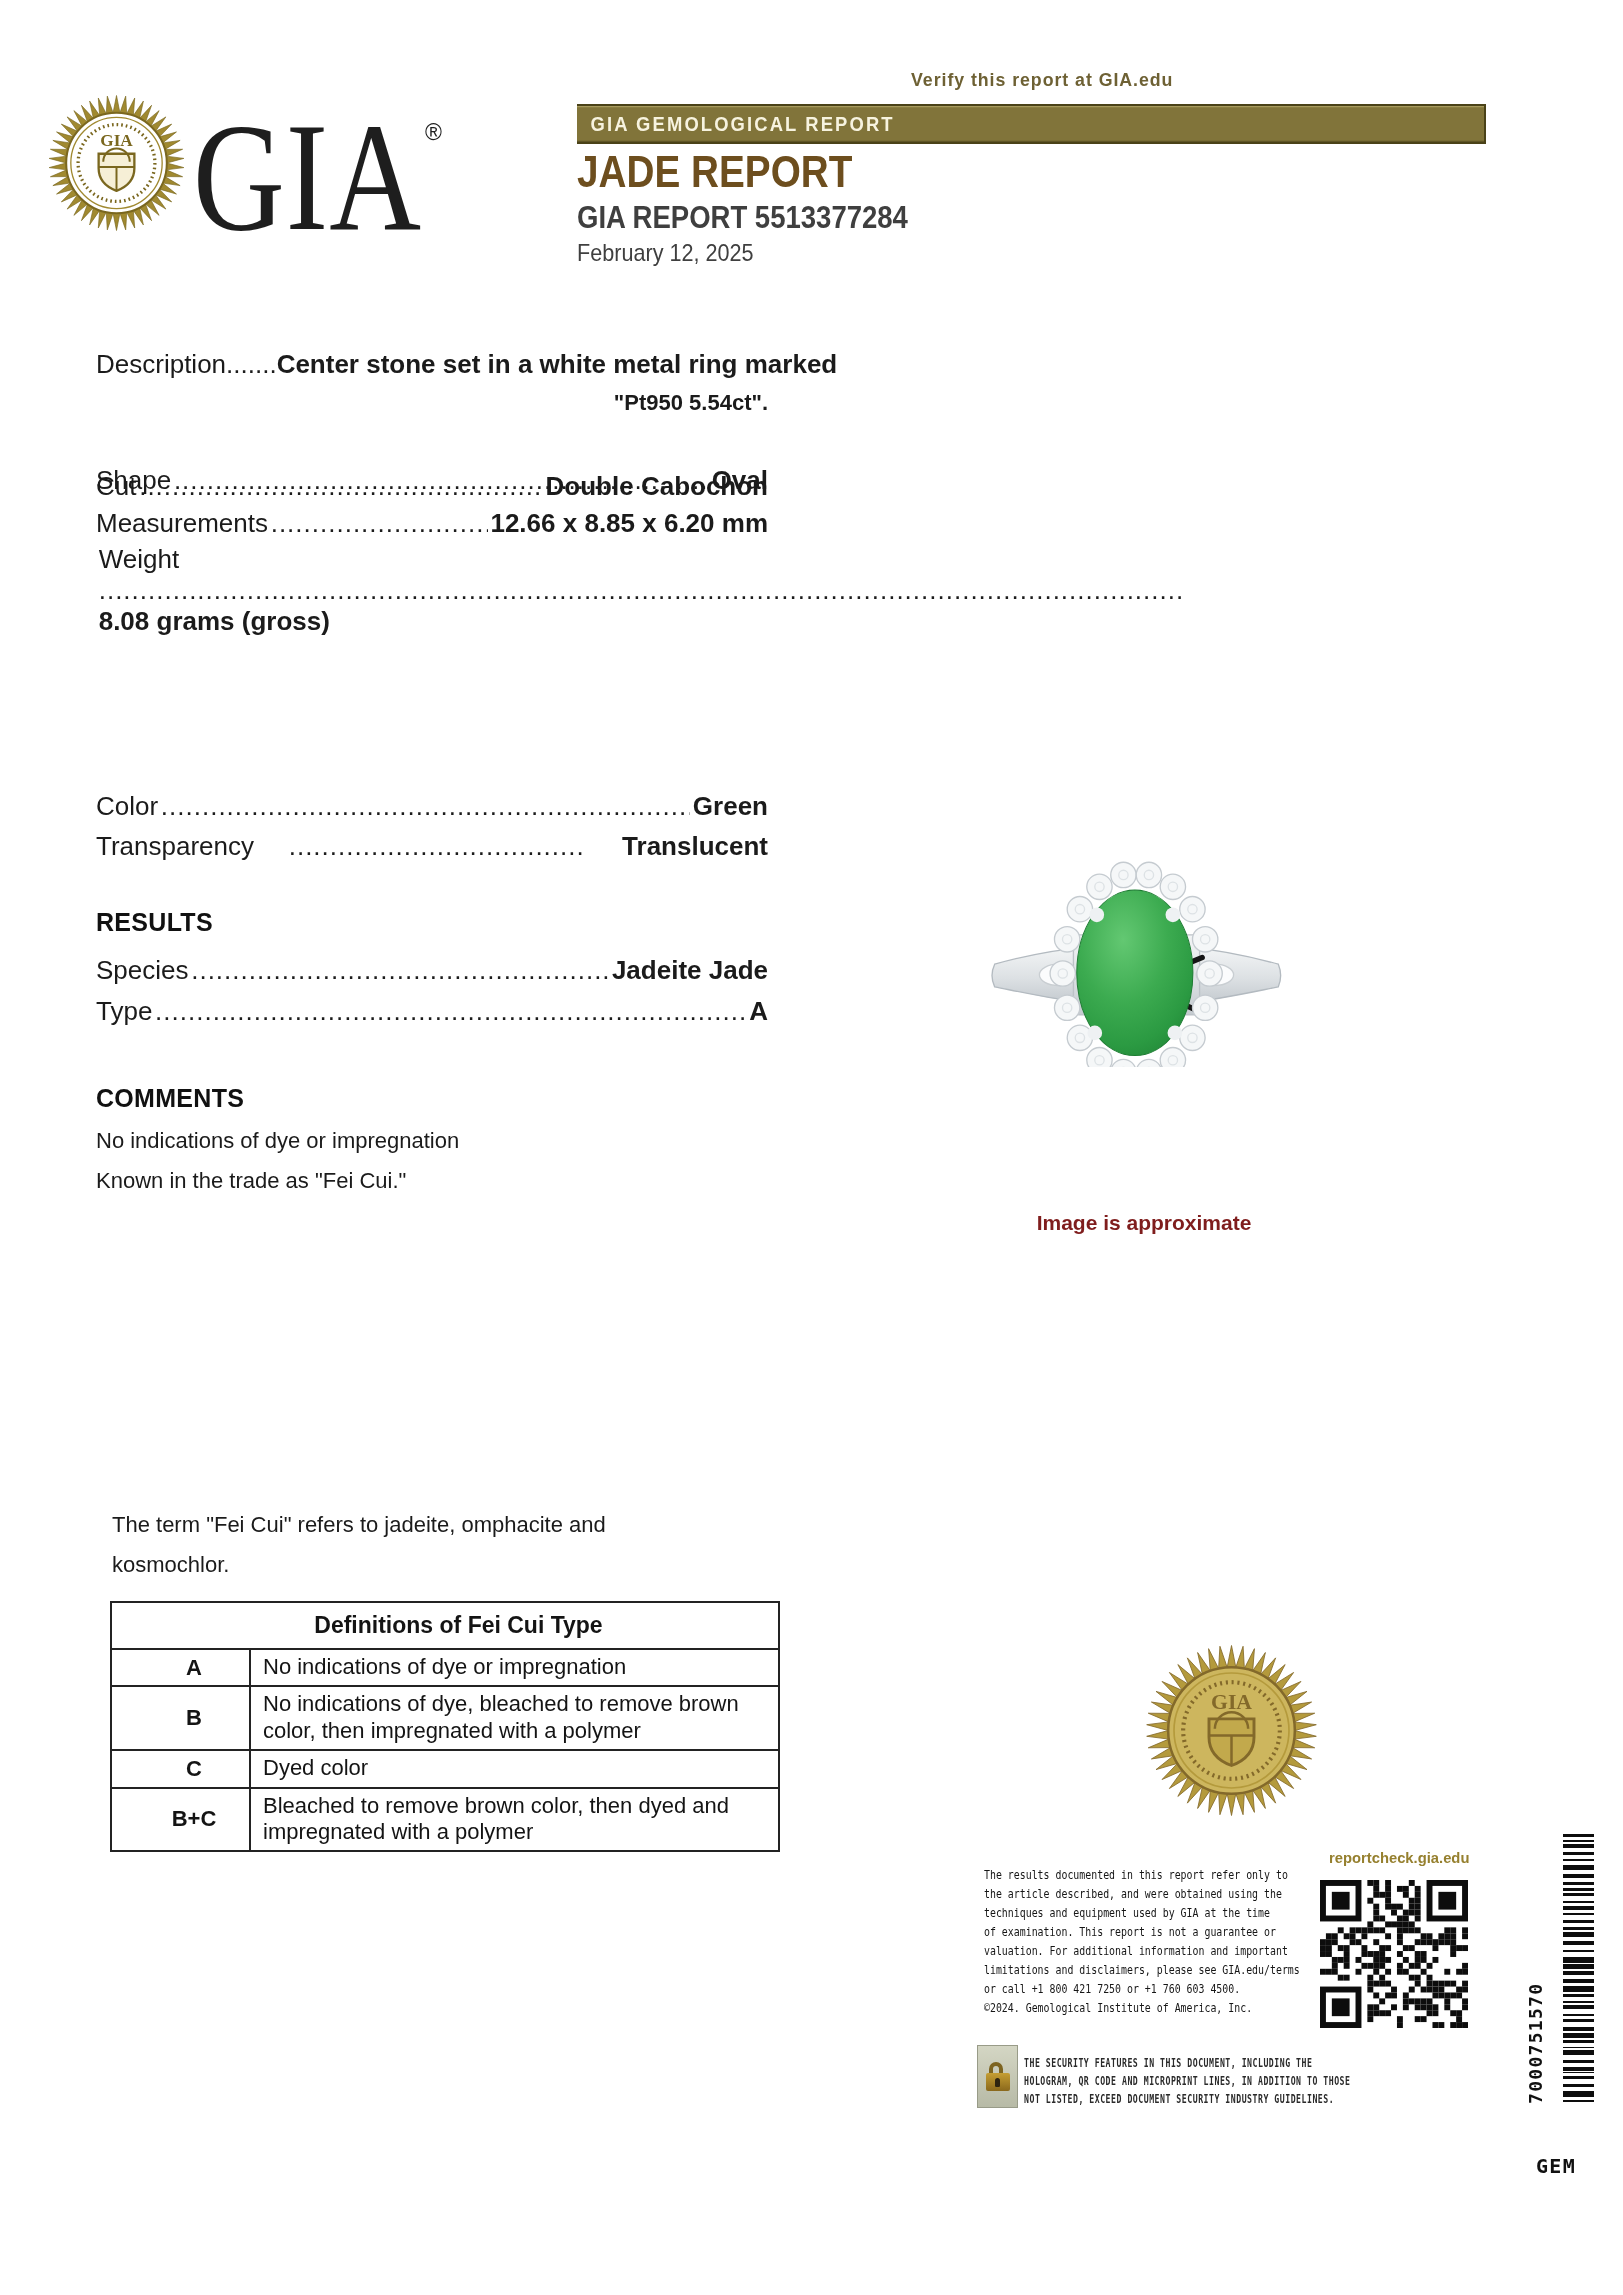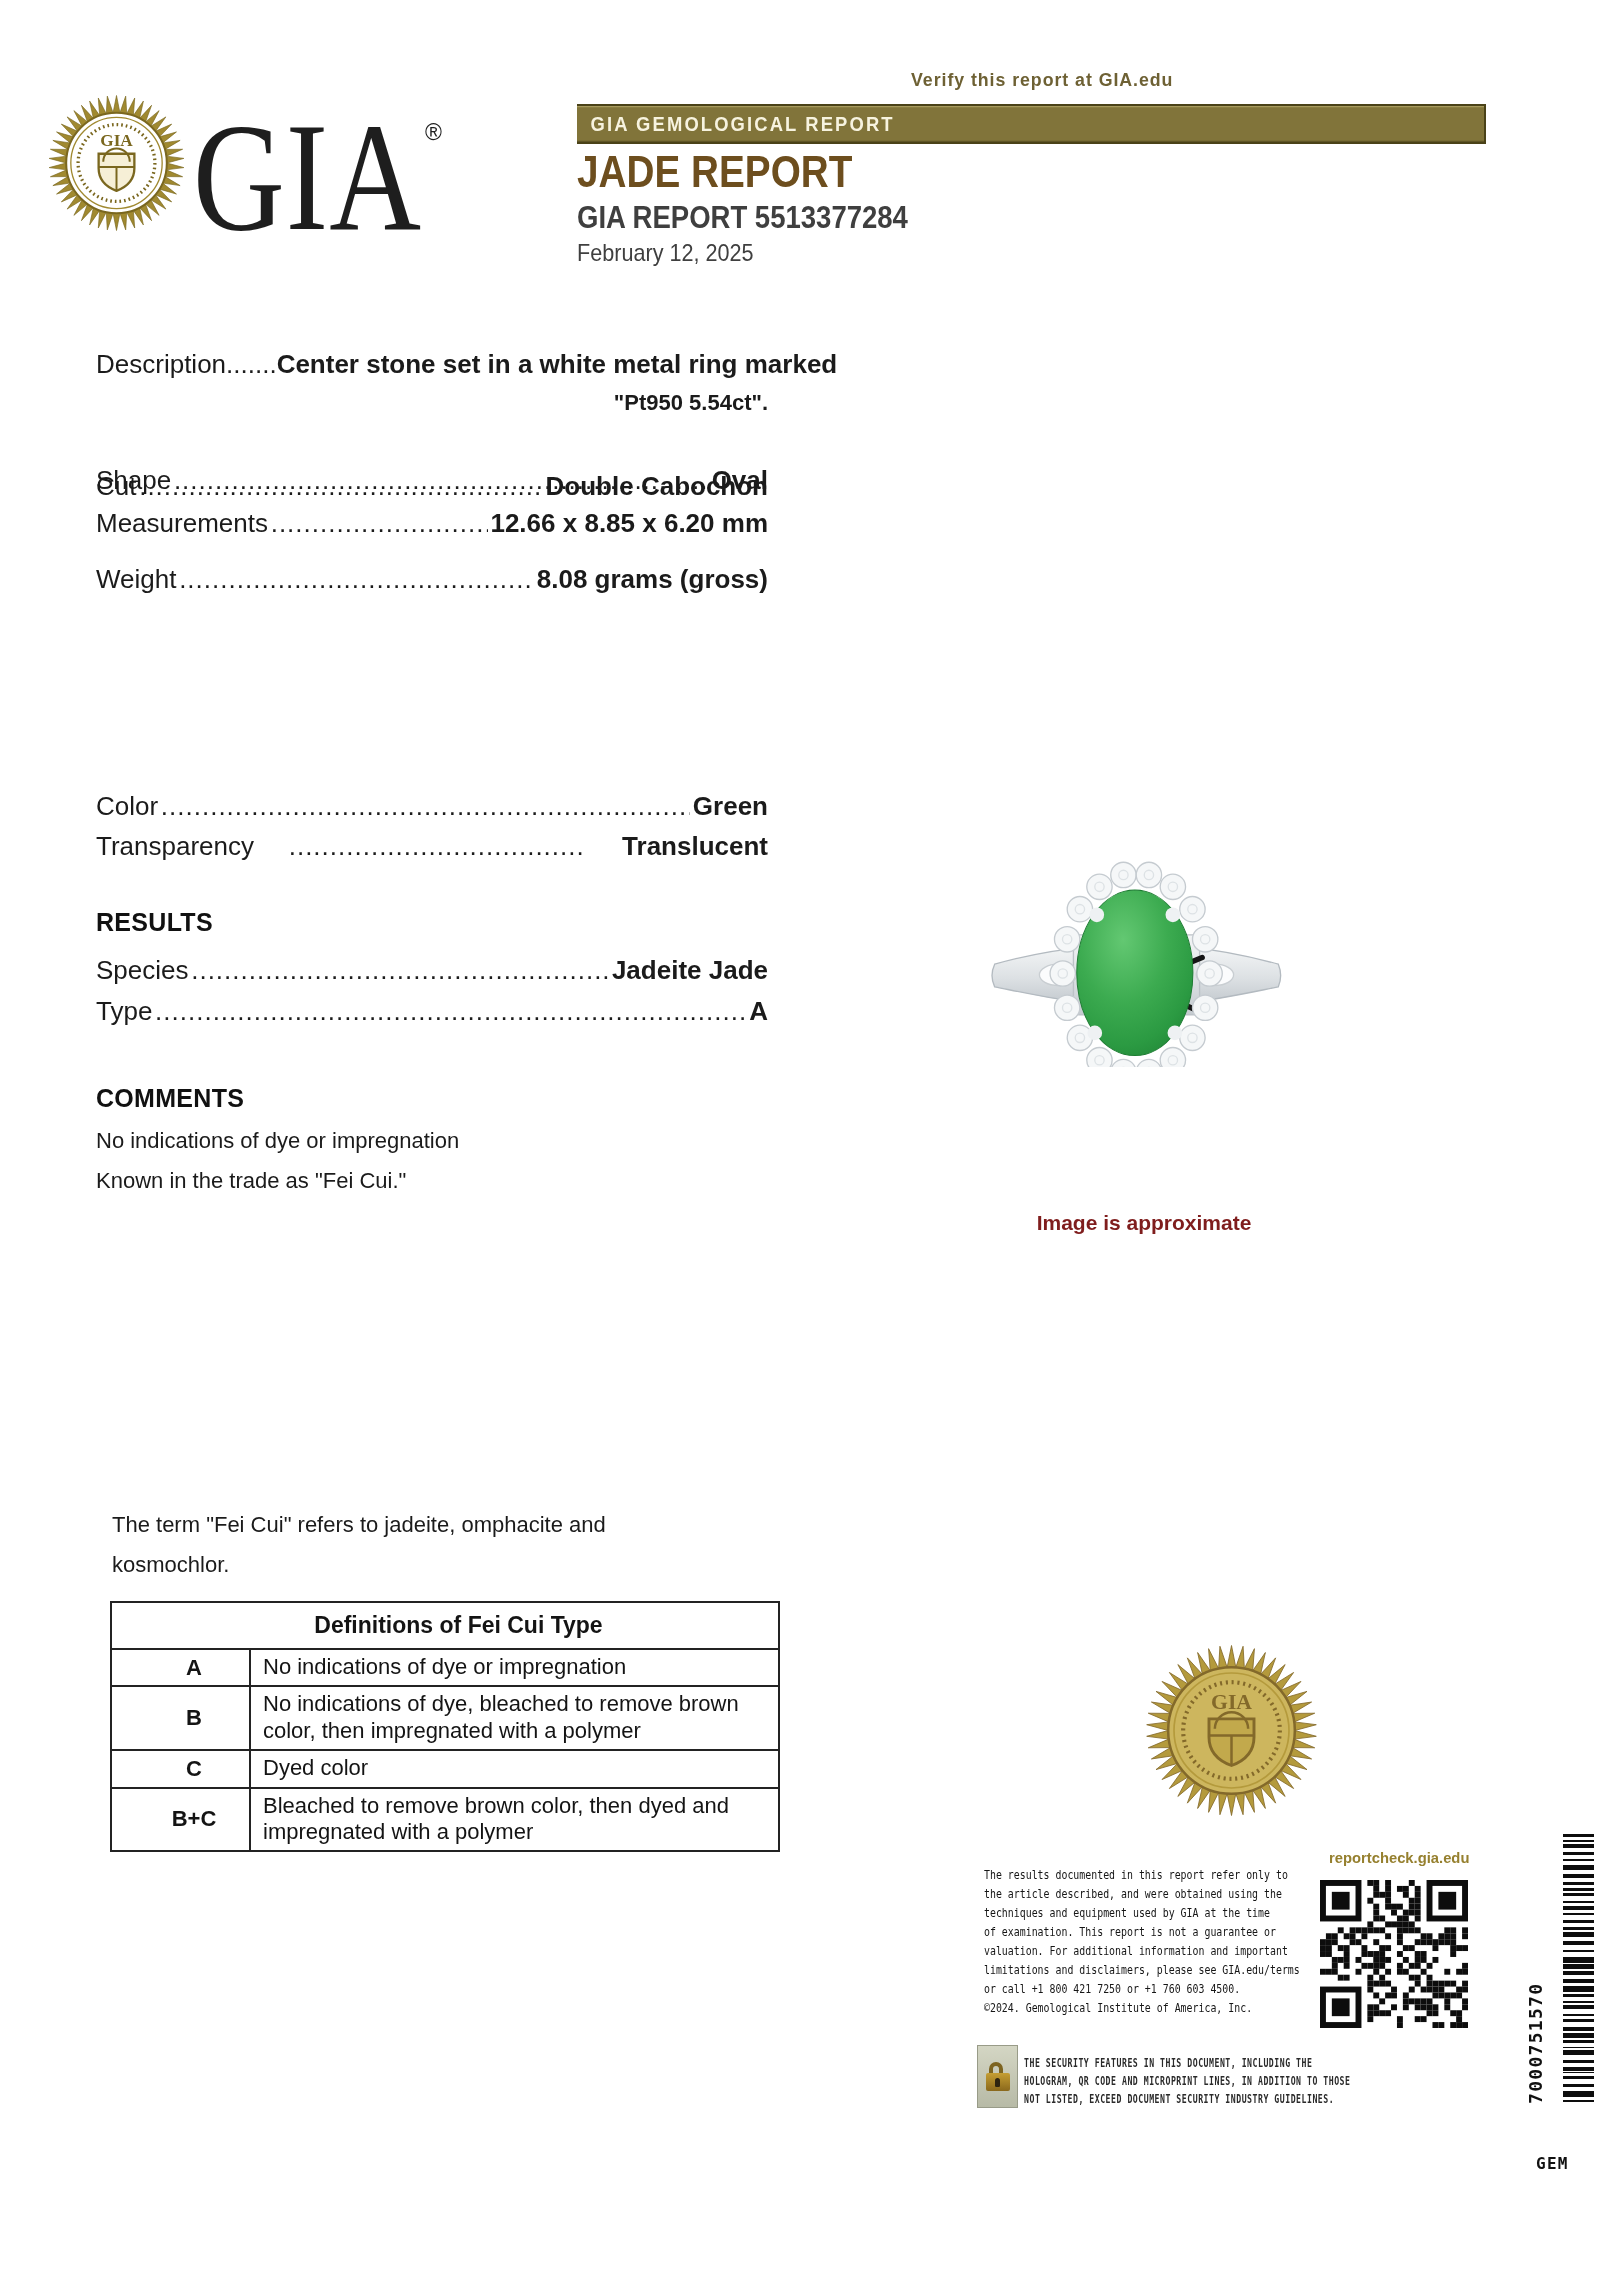--- a/index.html
+++ b/index.html
@@ -76,21 +76,21 @@
         border-bottom:none;border-radius:9.4px 9.4px 0 0;box-sizing:border-box;}
   .padlock .body{position:absolute;left:0;top:10.7px;width:24px;height:18.7px;border-radius:2px;
         background:linear-gradient(180deg,#c59e33,#8a681c);}
   .padlock .hole{position:absolute;left:9.4px;top:16px;width:5.3px;height:9.4px;background:#2e2410;
         border-radius:2.7px 2.7px 1.3px 1.3px;}
   .security{position:absolute;left:1024px;top:2054px;width:388px;
         font-family:"DejaVu Sans Mono",monospace;font-size:11.4px;line-height:18px;font-weight:600;
         color:#2a2a2a;letter-spacing:0.7px;transform:scaleX(.72);transform-origin:left top;}
   .security div{white-space:nowrap;}
   .gem{position:absolute;left:1536px;top:2154px;font-family:"DejaVu Sans Mono",monospace;
-        font-size:16px;font-weight:600;letter-spacing:1.3px;color:#111;}
+        font-size:20px;font-weight:600;letter-spacing:1.3px;color:#111;}
 </style>
 </head>
 <body>
 
 <div class="page">
 
   <div class="seal-t abs" id="sealTop"><svg viewBox="-105 -105 210 210" width="100%" height="100%">
     <path d="M101.762214457435,6.96072616319644L76,0L75.29213189876114,10.348665331314741ZM99.86657694359694,20.752513331368647L75.29213189876114,10.348665331314741L73.18171383843274,20.504554607933844ZM96.11061405611969,34.15772044144058L73.18171383843274,20.504554607933844L69.70805891441444,30.27848282831435ZM90.56429227704227,46.92663384857752L69.70805891441444,30.27848282831435L64.93587474553313,39.48838020269295ZM83.33092908706509,58.82139285571644L64.93587474553313,39.48838020269295L58.954058093535906,47.96268376878001ZM74.54526835636867,69.62042060830272L58.954058093535906,47.96268376878001L51.87403888461771,55.54353328513743ZM64.37097032125737,79.12255165185081L51.87403888461771,55.54353328513743L43.827704480729906,62.08971186879359ZM52.997562903614224,87.15077926374184L43.827704480729906,62.08971186879359L34.964942867567565,67.47927659858051ZM40.636911164316636,93.5555527535562L34.964942867567565,67.47927659858051L25.450850524994955,71.61183008103035ZM27.51927065801647,98.21756330947554L25.450850524994955,71.61183008103035L15.462656992000165,74.41039066385655ZM13.888998207817153,101.04996649570573L15.462656992000165,74.41039066385655L5.186423415715013,75.82282645848098ZM6.245698675651501e-15,102L5.186423415715013,75.82282645848098L-5.186423415714986,75.82282645848098ZM-13.888998207817139,101.04996649570573L-5.186423415714986,75.82282645848098L-15.462656992000174,74.41039066385655ZM-27.51927065801648,98.21756330947552L-15.462656992000174,74.41039066385655L-25.450850524994948,71.61183008103036ZM-40.63691116431663,93.55555275355621L-25.450850524994948,71.61183008103036L-34.96494286756756,67.47927659858051ZM-52.9975629036142,87.15077926374184L-34.96494286756756,67.47927659858051L-43.8277044807299,62.0897118687936ZM-64.37097032125739,79.12255165185081L-43.8277044807299,62.0897118687936L-51.87403888461772,55.543533285137414ZM-74.54526835636867,69.62042060830272L-51.87403888461772,55.543533285137414L-58.9540580935359,47.962683768780025ZM-83.33092908706509,58.821392855716454L-58.9540580935359,47.962683768780025L-64.93587474553311,39.48838020269297ZM-90.56429227704227,46.92663384857753L-64.93587474553311,39.48838020269297L-69.70805891441444,30.278482828314345ZM-96.11061405611969,34.1577204414406L-69.70805891441444,30.278482828314345L-73.18171383843274,20.504554607933844ZM-99.86657694359693,20.75251333136867L-73.18171383843274,20.504554607933844L-75.29213189876113,10.348665331314779ZM-101.762214457435,6.9607261631964725L-75.29213189876113,10.348665331314779L-76,9.307315673519884e-15ZM-101.762214457435,-6.960726163196447L-76,9.307315673519884e-15L-75.29213189876114,-10.348665331314727ZM-99.86657694359694,-20.752513331368647L-75.29213189876114,-10.348665331314727L-73.18171383843274,-20.50455460793386ZM-96.11061405611969,-34.15772044144058L-73.18171383843274,-20.50455460793386L-69.70805891441442,-30.27848282831436ZM-90.56429227704228,-46.92663384857751L-69.70805891441442,-30.27848282831436L-64.93587474553314,-39.48838020269292ZM-83.33092908706509,-58.82139285571643L-64.93587474553314,-39.48838020269292L-58.954058093535906,-47.96268376878001ZM-74.54526835636864,-69.62042060830274L-58.954058093535906,-47.96268376878001L-51.87403888461771,-55.54353328513743ZM-64.37097032125742,-79.1225516518508L-51.87403888461771,-55.54353328513743L-43.827704480729906,-62.08971186879359ZM-52.997562903614224,-87.15077926374184L-43.827704480729906,-62.08971186879359L-34.96494286756761,-67.4792765985805ZM-40.636911164316665,-93.55555275355619L-34.96494286756761,-67.4792765985805L-25.450850524994966,-71.61183008103035ZM-27.51927065801648,-98.21756330947552L-25.450850524994966,-71.61183008103035L-15.46265699200016,-74.41039066385655ZM-13.888998207817119,-101.04996649570573L-15.46265699200016,-74.41039066385655L-5.186423415714955,-75.82282645848099ZM-1.8737096026954503e-14,-102L-5.186423415714955,-75.82282645848099L5.186423415714994,-75.82282645848098ZM13.888998207817172,-101.04996649570573L5.186423415714994,-75.82282645848098L15.46265699200013,-74.41039066385655ZM27.51927065801645,-98.21756330947554L15.46265699200013,-74.41039066385655L25.45085052499494,-71.61183008103036ZM40.63691116431655,-93.55555275355624L25.45085052499494,-71.61183008103036L34.96494286756752,-67.47927659858054ZM52.99756290361419,-87.15077926374185L34.96494286756752,-67.47927659858054L43.82770448072989,-62.08971186879361ZM64.37097032125737,-79.12255165185081L43.82770448072989,-62.08971186879361L51.87403888461772,-55.54353328513743ZM74.54526835636868,-69.62042060830268L51.87403888461772,-55.54353328513743L58.954058093535885,-47.96268376878003ZM83.33092908706507,-58.82139285571647L58.954058093535885,-47.96268376878003L64.93587474553313,-39.48838020269295ZM90.56429227704224,-46.92663384857758L64.93587474553313,-39.48838020269295L69.70805891441441,-30.278482828314385ZM96.11061405611969,-34.15772044144062L69.70805891441441,-30.278482828314385L73.18171383843273,-20.504554607933915ZM99.86657694359694,-20.75251333136864L73.18171383843273,-20.504554607933915L75.29213189876114,-10.34866533131472ZM101.76221445743501,-6.960726163196393L75.29213189876114,-10.34866533131472L76,-1.8614631347039768e-14Z" fill="#a08930" stroke="#7a671f" stroke-width="1"></path>
     <circle r="76" fill="#ffffff" stroke="#7a671f" stroke-width="3"></circle>
     <circle r="69" fill="none" stroke="#a08930" stroke-width="2"></circle>
@@ -126,21 +126,21 @@
   <div class="row" style="top:471px;">
     <span class="lab">Cut </span>
     <span class="dots"></span>
     <span class="val" style="font-weight:600;">Double Cabochon</span>
   </div>
   <div class="row" style="top:508px;">
     <span class="lab">Measurements</span>
     <span class="dots"></span>
     <span class="val" style="font-weight:600;">12.66 x 8.85 x 6.20 mm</span>
   </div>
-  <div class="row" style="top:564px;">
+  <div class="row" style="top:544px;flex-direction:column;">
     <span class="lab">Weight</span>
     <span class="dots"></span>
     <span class="val" style="font-weight:600;">8.08 grams (gross)</span>
   </div>
 
   <div class="row" style="top:791px;">
     <span class="lab">Color</span>
     <span class="dots"></span>
     <span class="val" style="font-weight:600;">Green</span>
   </div>

